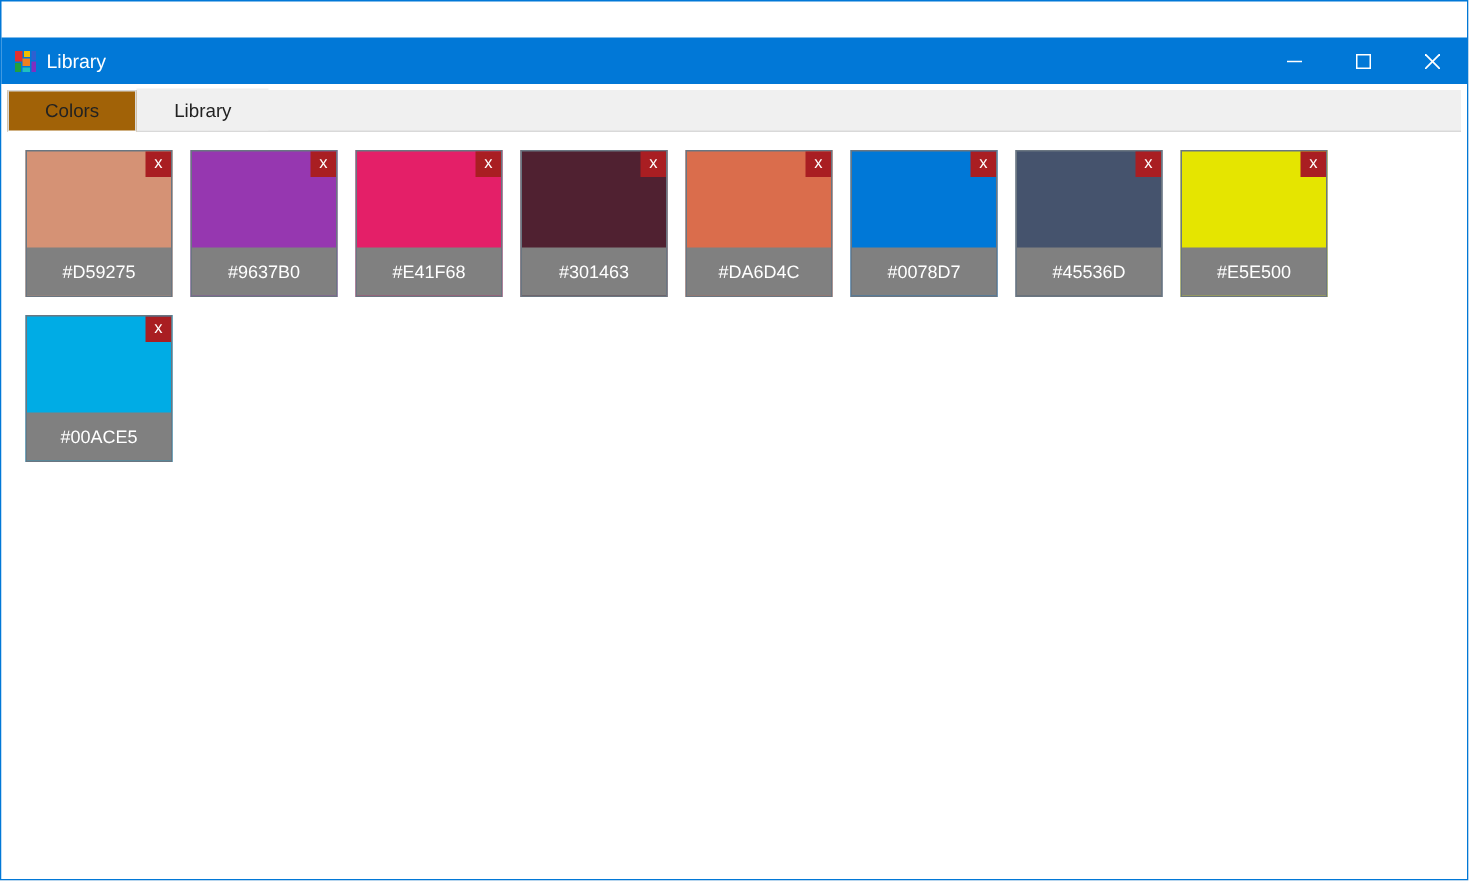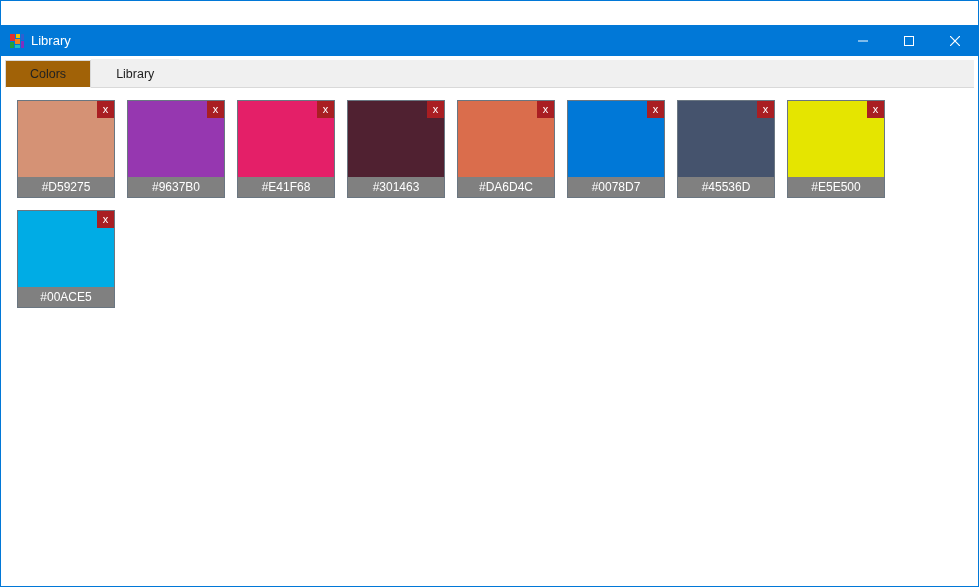--- a/index.html
+++ b/index.html
@@ -112,21 +112,21 @@
       color: #ffffff;
       font-size: 11px;
       font-family: Arial, sans-serif;
       display: flex;
       align-items: center;
       justify-content: center;
       cursor: default;
       line-height: 1;
     }
     .swatch-hex {
-      height: 20px;
+      height: 32px;
       background: #808080;
       color: #ffffff;
       font-size: 12px;
       display: flex;
       align-items: center;
       justify-content: center;
       font-weight: 400;
     }
   </style>
 </head>

